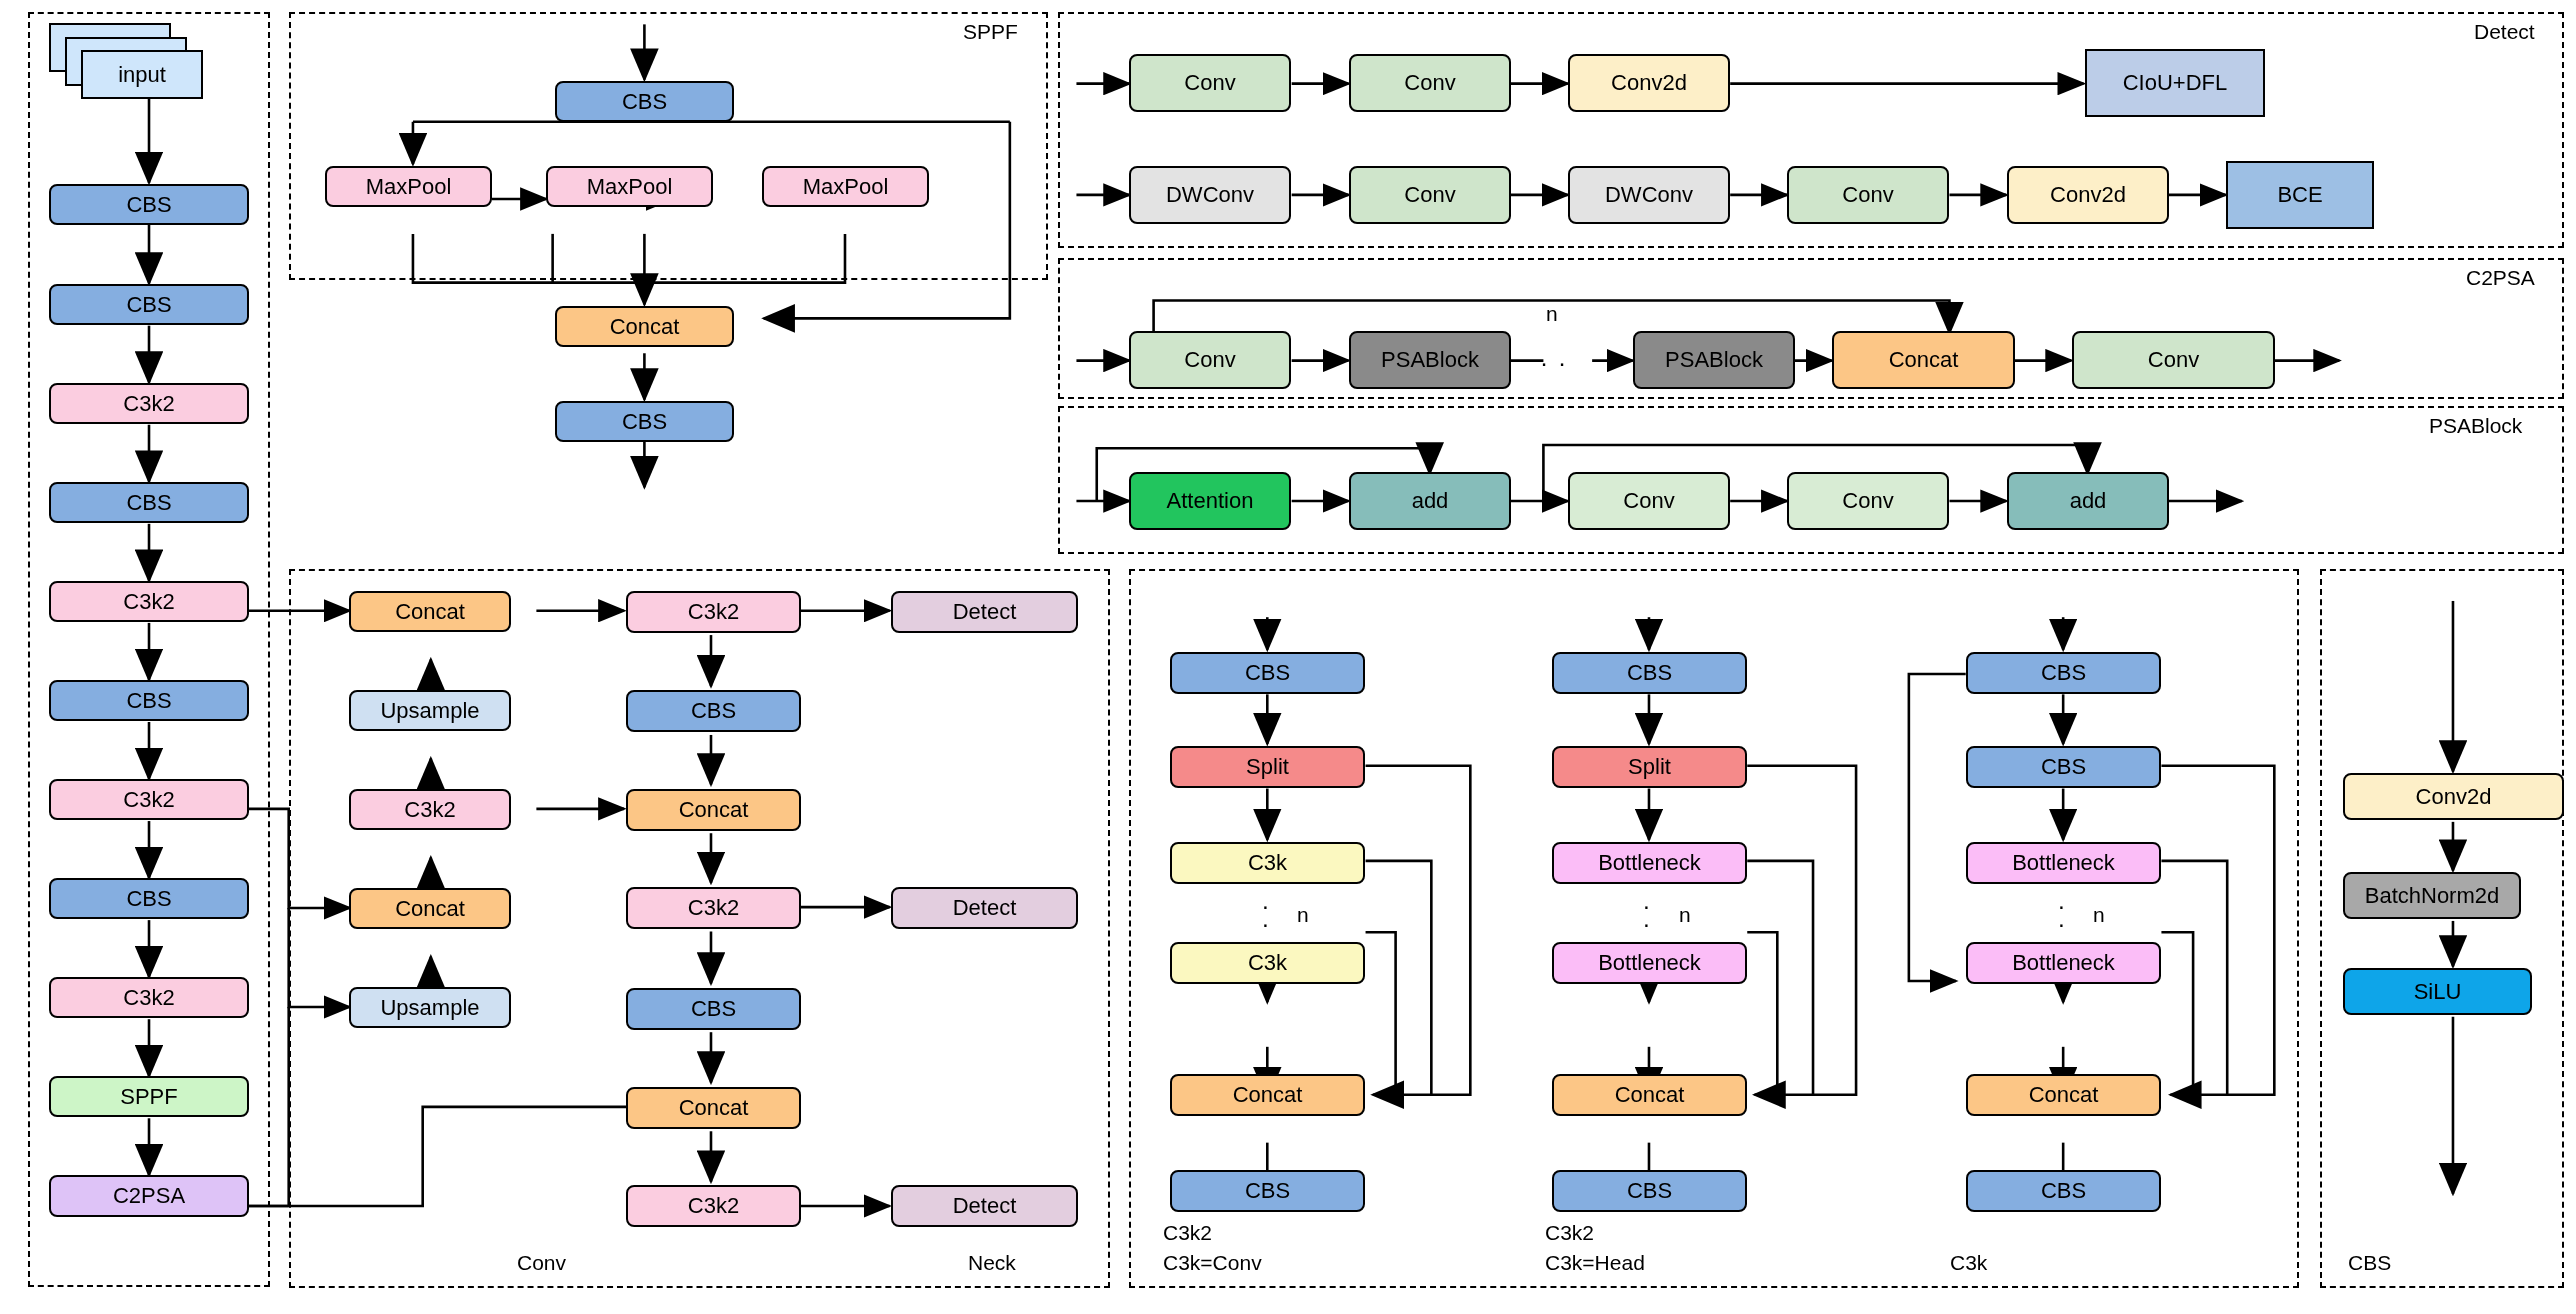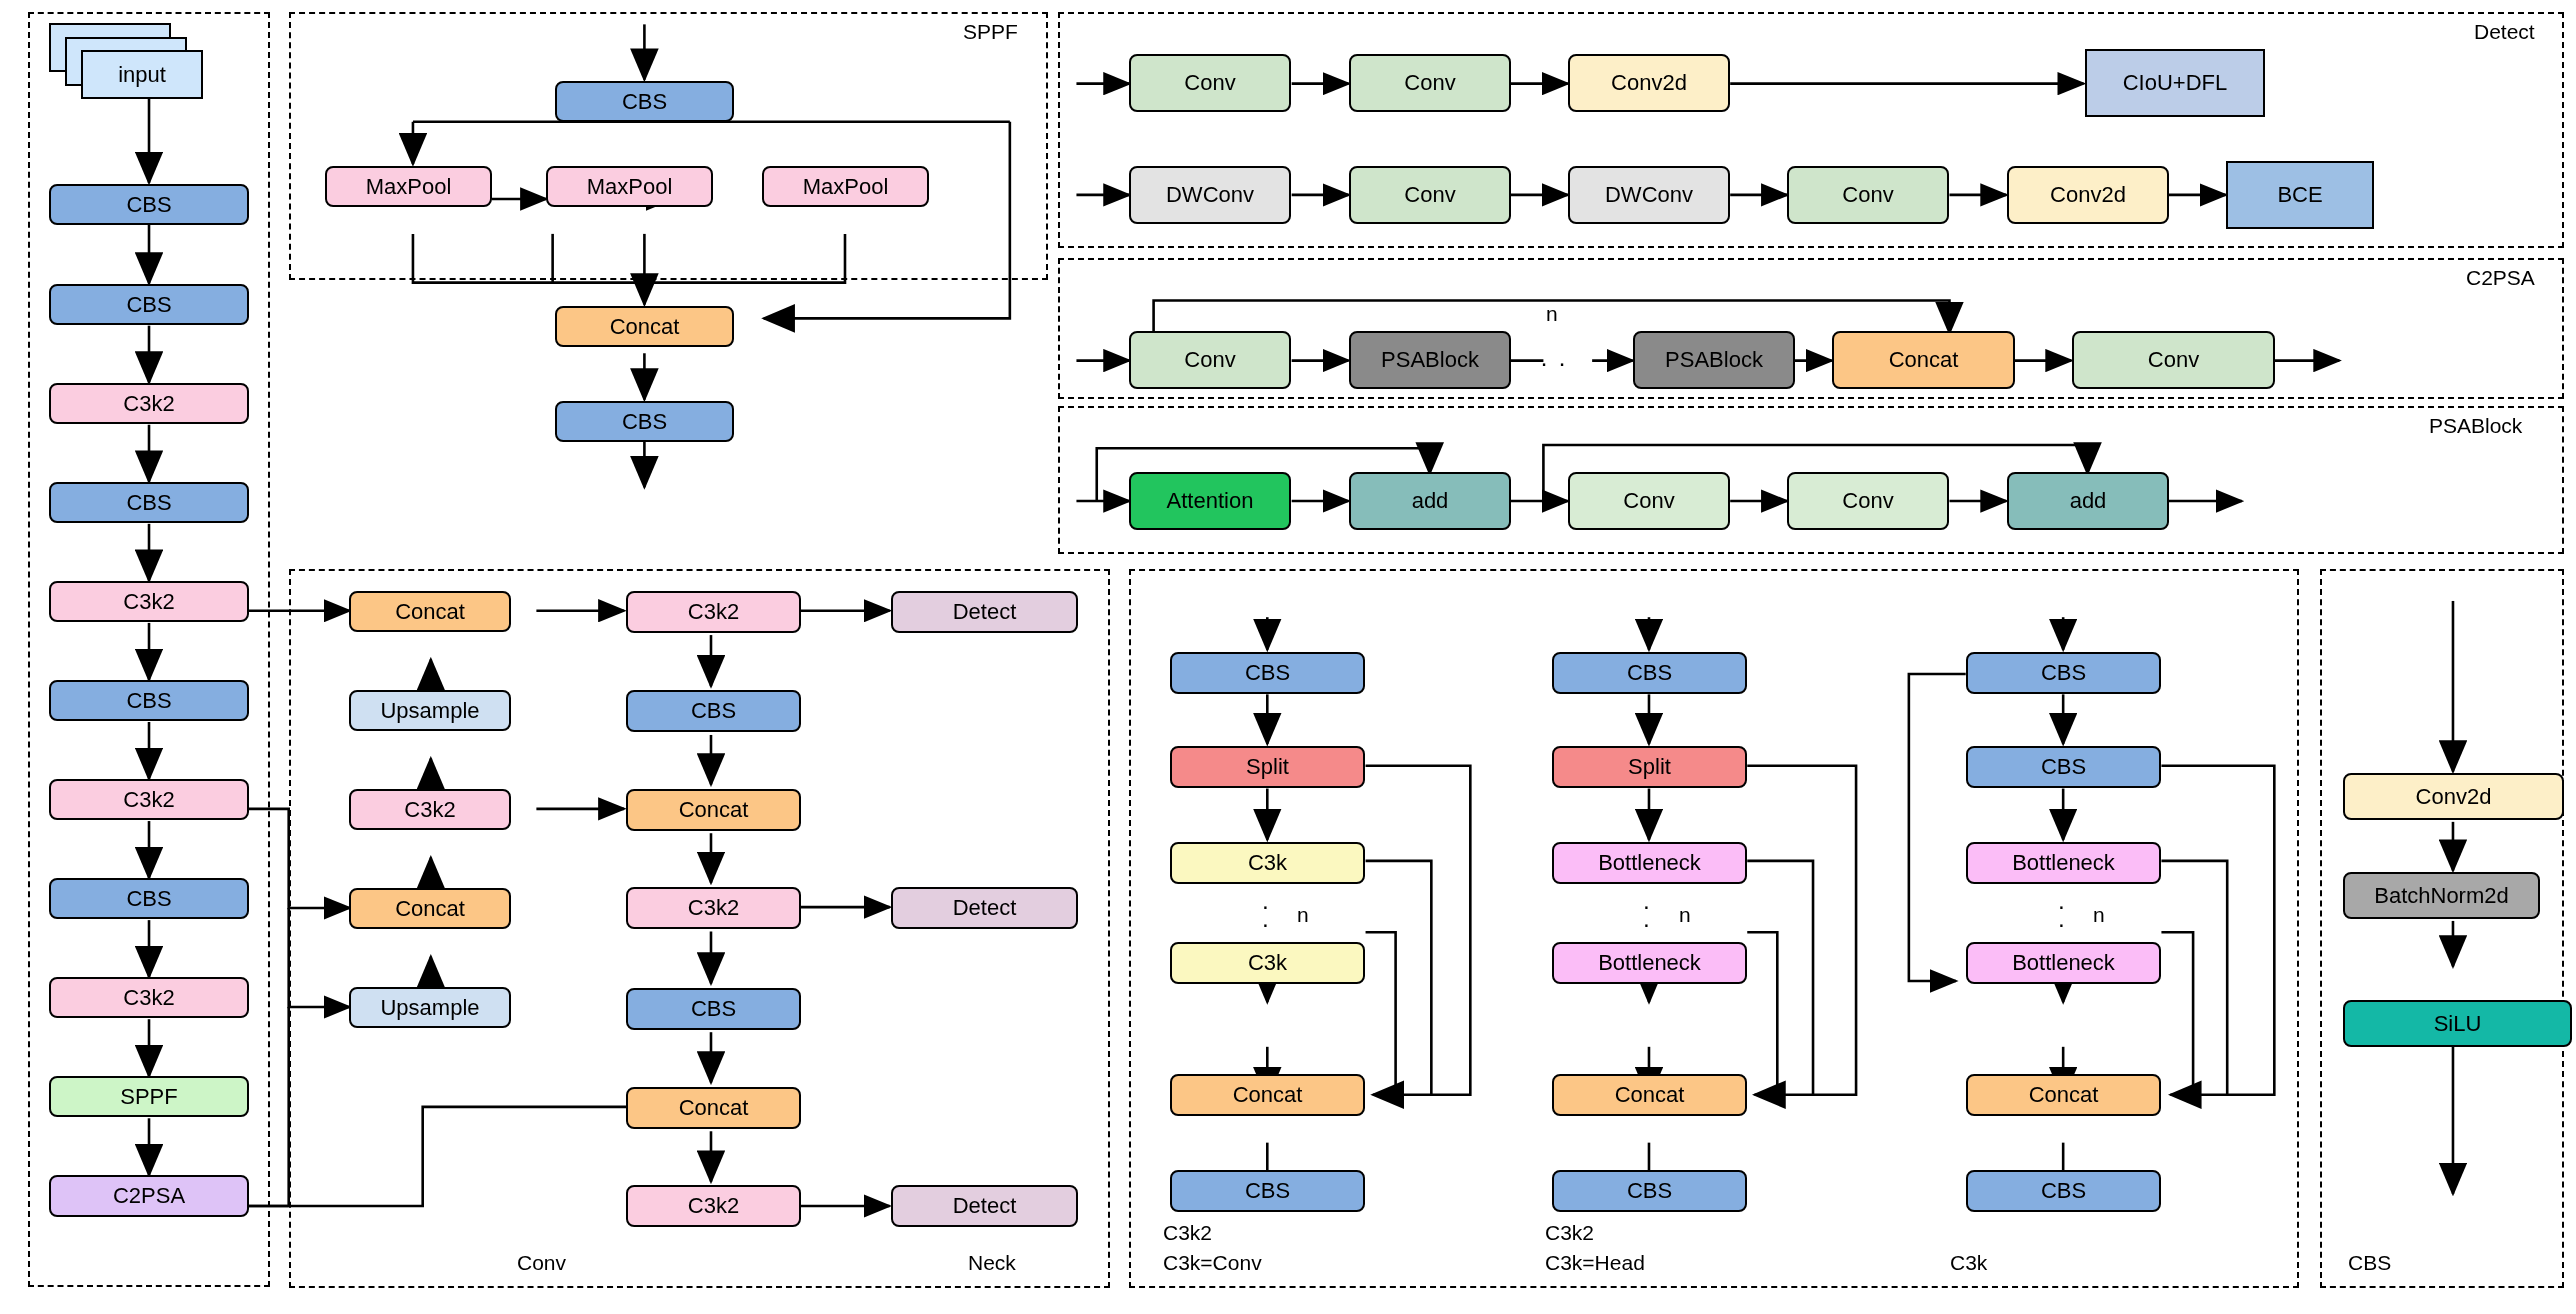--- a/index.html
+++ b/index.html
@@ -474,21 +474,21 @@
     <span>CBS</span>
     </div>
   <div class="panel-label" style="left:1950px;top:1251px;">C3k</div>
 
   <div class="panel" style="left:2320px;top:569px;width:244px;height:719px;"></div>
   <div class="panel-label" style="left:2348px;top:1251px;">CBS</div>
 
   <div class="node" style="left:2343px;top:773px;width:221px;height:47px;background:#fdefc8;">
     <span>Conv2d</span>
     </div>
-  <div class="node" style="left:2343px;top:872px;width:197px;height:47px;background:#a8a8a8;text-align:right;">
+  <div class="node" style="left:2343px;top:872px;width:178px;height:47px;background:#a8a8a8;text-align:right;">
     <span>BatchNorm2d</span>
     </div>
-  <div class="node" style="left:2343px;top:1000px;width:229px;height:47px;background:#14b8a6;">
+  <div class="node" style="left:2343px;top:968px;width:189px;height:47px;background:#0ea5e9;">
     <span>SiLU</span>
     </div>
 
 </div>
 
 
 </body></html>

